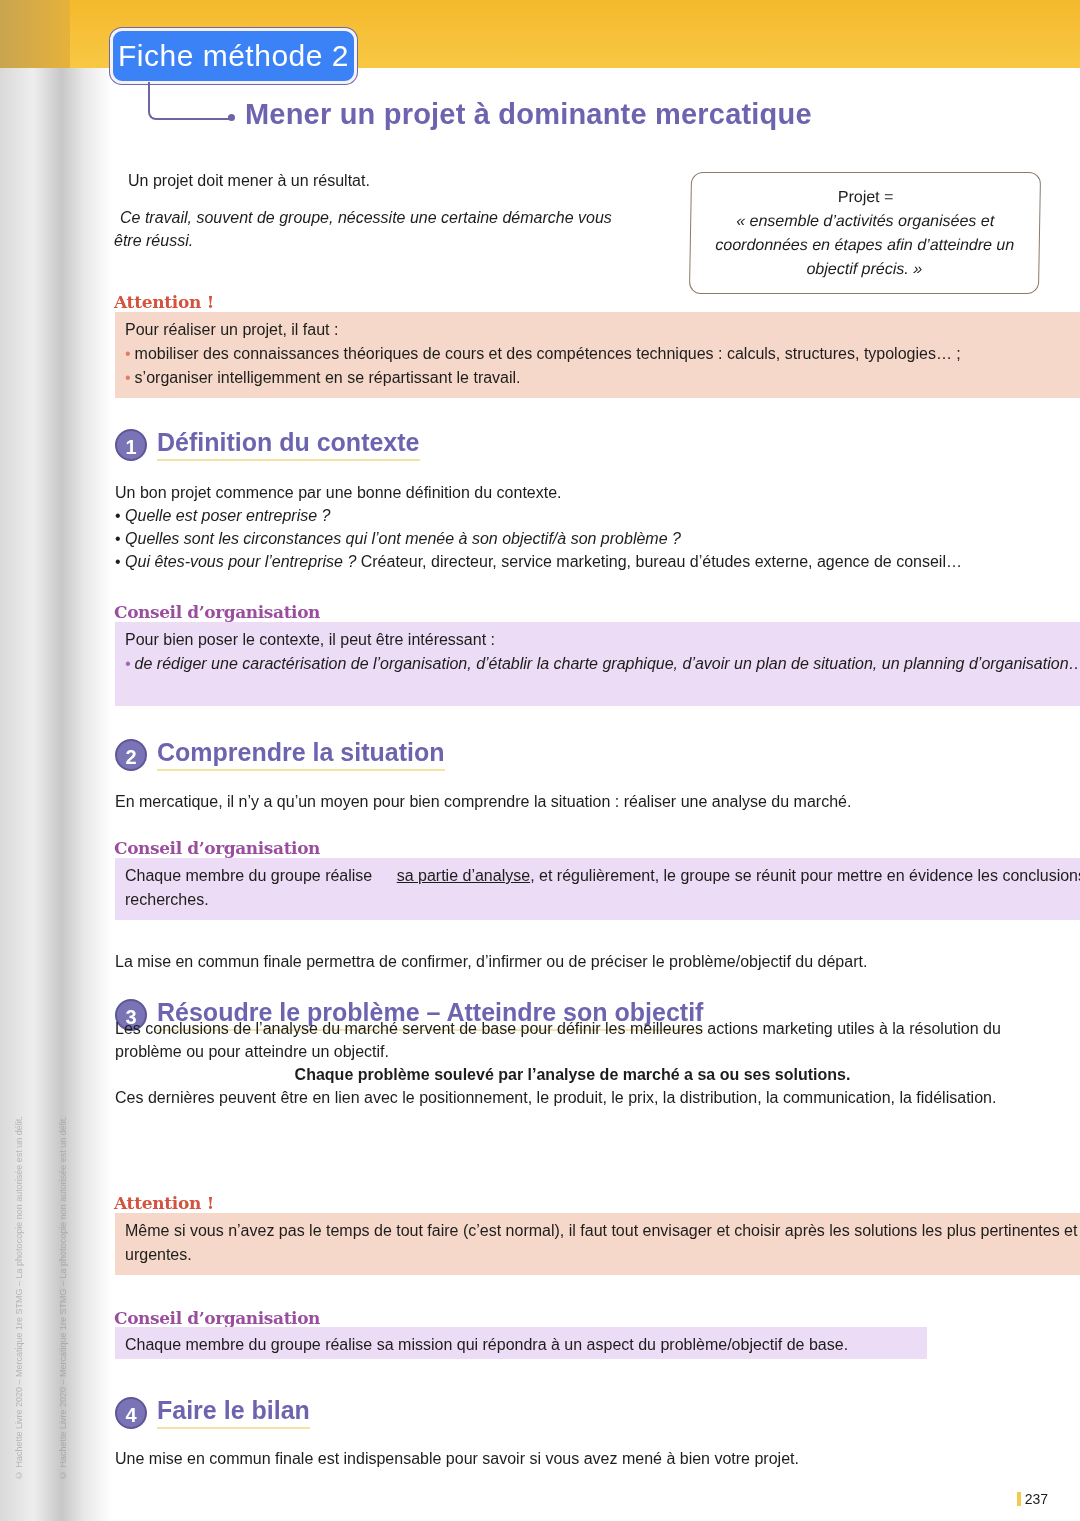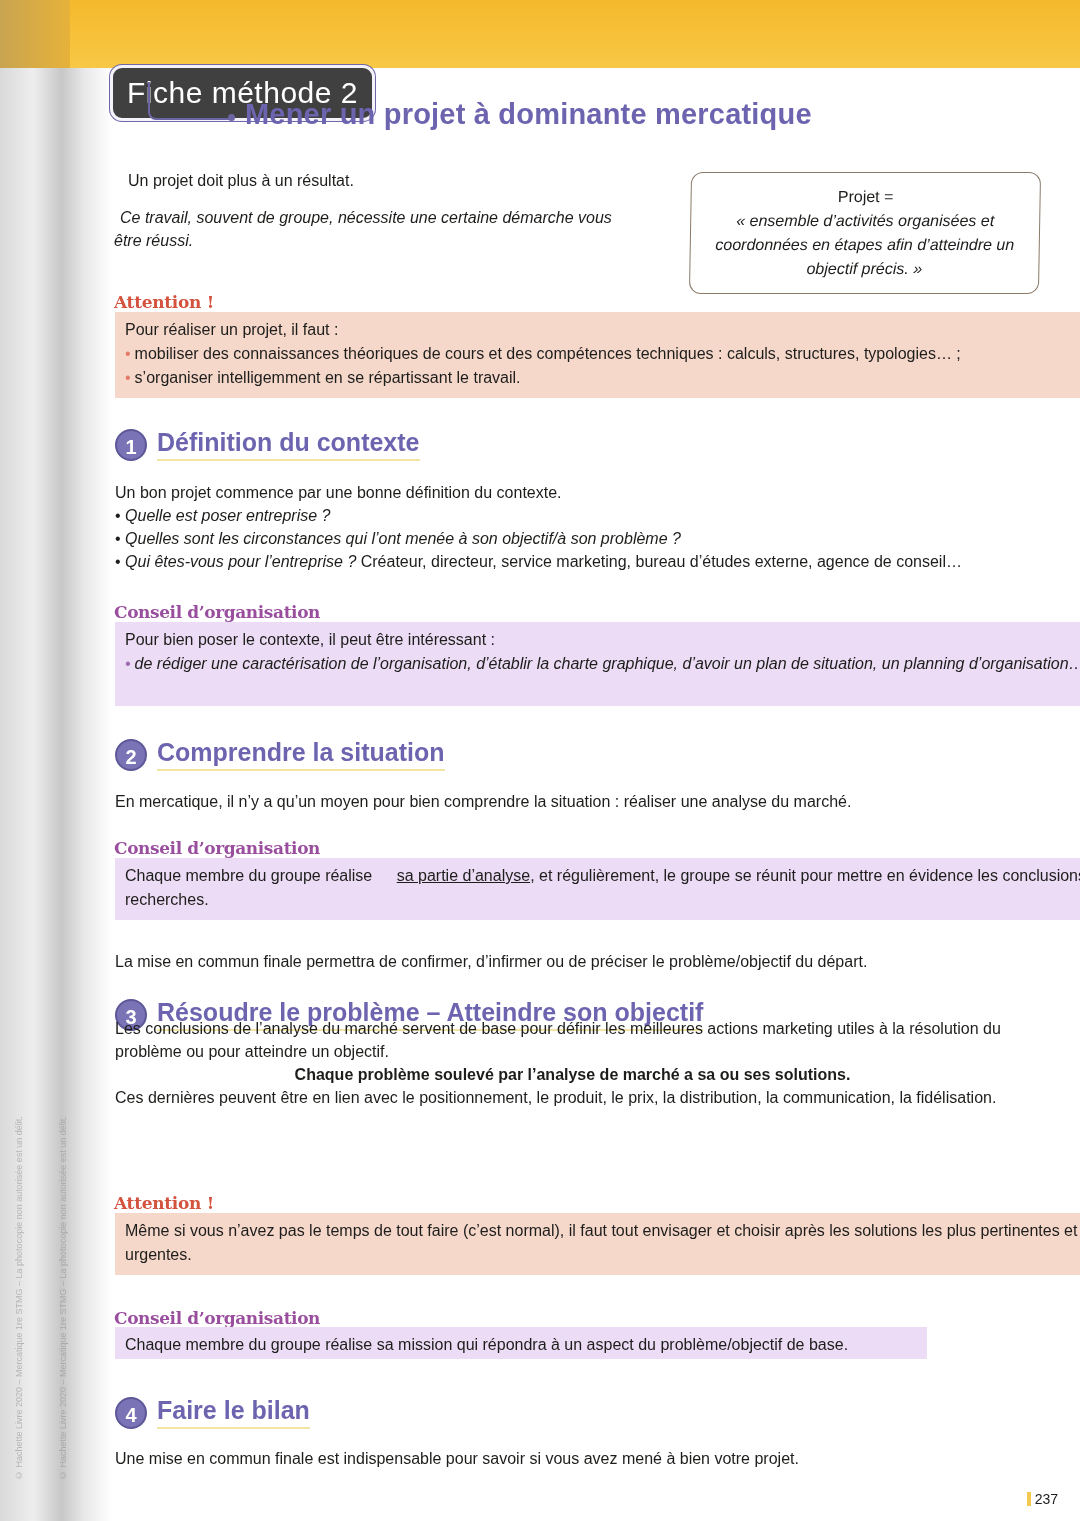--- a/index.html
+++ b/index.html
@@ -25,25 +25,24 @@
     position: absolute; left: 58px; top: 1000px; height: 480px; width: 18px;
     writing-mode: vertical-rl; transform: rotate(180deg);
     font-size: 9px; color: #a9a9a9; white-space: nowrap;
   }
   .margin-note2 {
     position: absolute; left: 14px; top: 1000px; height: 480px; width: 18px;
     writing-mode: vertical-rl; transform: rotate(180deg);
     font-size: 9px; color: #b5b5b5; white-space: nowrap;
   }
   .fiche-badge {
-    position: absolute; left: 110px; top: 28px; height: 50px; padding: 0 14px;
-    background: #404040; border: 3px solid #f6f2fa; border-radius: 12px;
+    position: absolute; left: 110px; top: 28px; height: 50px; padding: 0 5px;
+    background: #3b82f6; border: 3px solid #f6f2fa; border-radius: 12px;
     color: #ffffff; font-size: 30px; line-height: 50px; letter-spacing: 0.5px;
     box-shadow: 0 0 0 1px #6e68a8;
-    margin-top: 37px;
   }
   .connector {
     position: absolute; left: 148px; top: 82px; width: 84px; height: 36px;
     border-left: 2px solid #6b65a6; border-bottom: 2px solid #6b65a6;
     border-bottom-left-radius: 8px;
   }
   .connector-dot {
     position: absolute; left: 228px; top: 114px; width: 7px; height: 7px;
     border-radius: 50%; background: #6b65a6;
   }
@@ -93,40 +92,40 @@
   .section-title {
     font-size: 25px; font-weight: bold; color: #6d64b0;
     border-bottom: 2px solid #f3e4a3; padding-bottom: 2px;
   }
   .para { position: absolute; left: 115px; width: 915px; font-size: 16px; line-height: 23px; }
   .para i { font-style: italic; }
   .u { text-decoration: underline; margin-left: 20px; }
   .center-bold { text-align: center; font-weight: bold; display: block; }
   .justify { text-align: justify; }
   .page-num {
-    position: absolute; right: 22px; top: 1491px; font-size: 14px;
+    position: absolute; right: 32px; top: 1491px; font-size: 14px;
   }
   .page-num .bar { display: inline-block; width: 4px; height: 14px; background: #f3c94f; vertical-align: -2px; margin-right: 4px; }
 </style>
 </head>
 <body>
 
 <div class="gutter"></div>
 <div class="top-band"></div>
 <div class="top-band-left"></div>
 
 <div class="margin-note">© Hachette Livre 2020 – Mercatique 1re STMG – La photocopie non autorisée est un délit.</div>
 <div class="margin-note2">© Hachette Livre 2020 – Mercatique 1re STMG – La photocopie non autorisée est un délit.</div>
 
 <div class="fiche-badge">Fiche méthode 2</div>
 <div class="connector"></div>
 <div class="connector-dot"></div>
 <div class="main-title">Mener un projet à dominante mercatique</div>
 
-<div class="intro-1">Un projet doit plus à un résultat.</div>
+<div class="intro-1">Un projet doit mener à un résultat.</div>
 <div class="intro-2">Ce travail, souvent de groupe, nécessite une certaine démarche vous être réussi.</div>
 
 <div class="def-box">
   <div>Projet =</div>
   <div class="def-def">« ensemble d’activités organisées et coordonnées en étapes afin d’atteindre un objectif précis. »</div>
 </div>
 
 <div class="abs label-attention" style="left:114px; top:292px;">Attention !</div>
 <div class="box box-attention" style="top:312px; height:86px;">
   <div>Pour réaliser un projet, il faut :</div>

